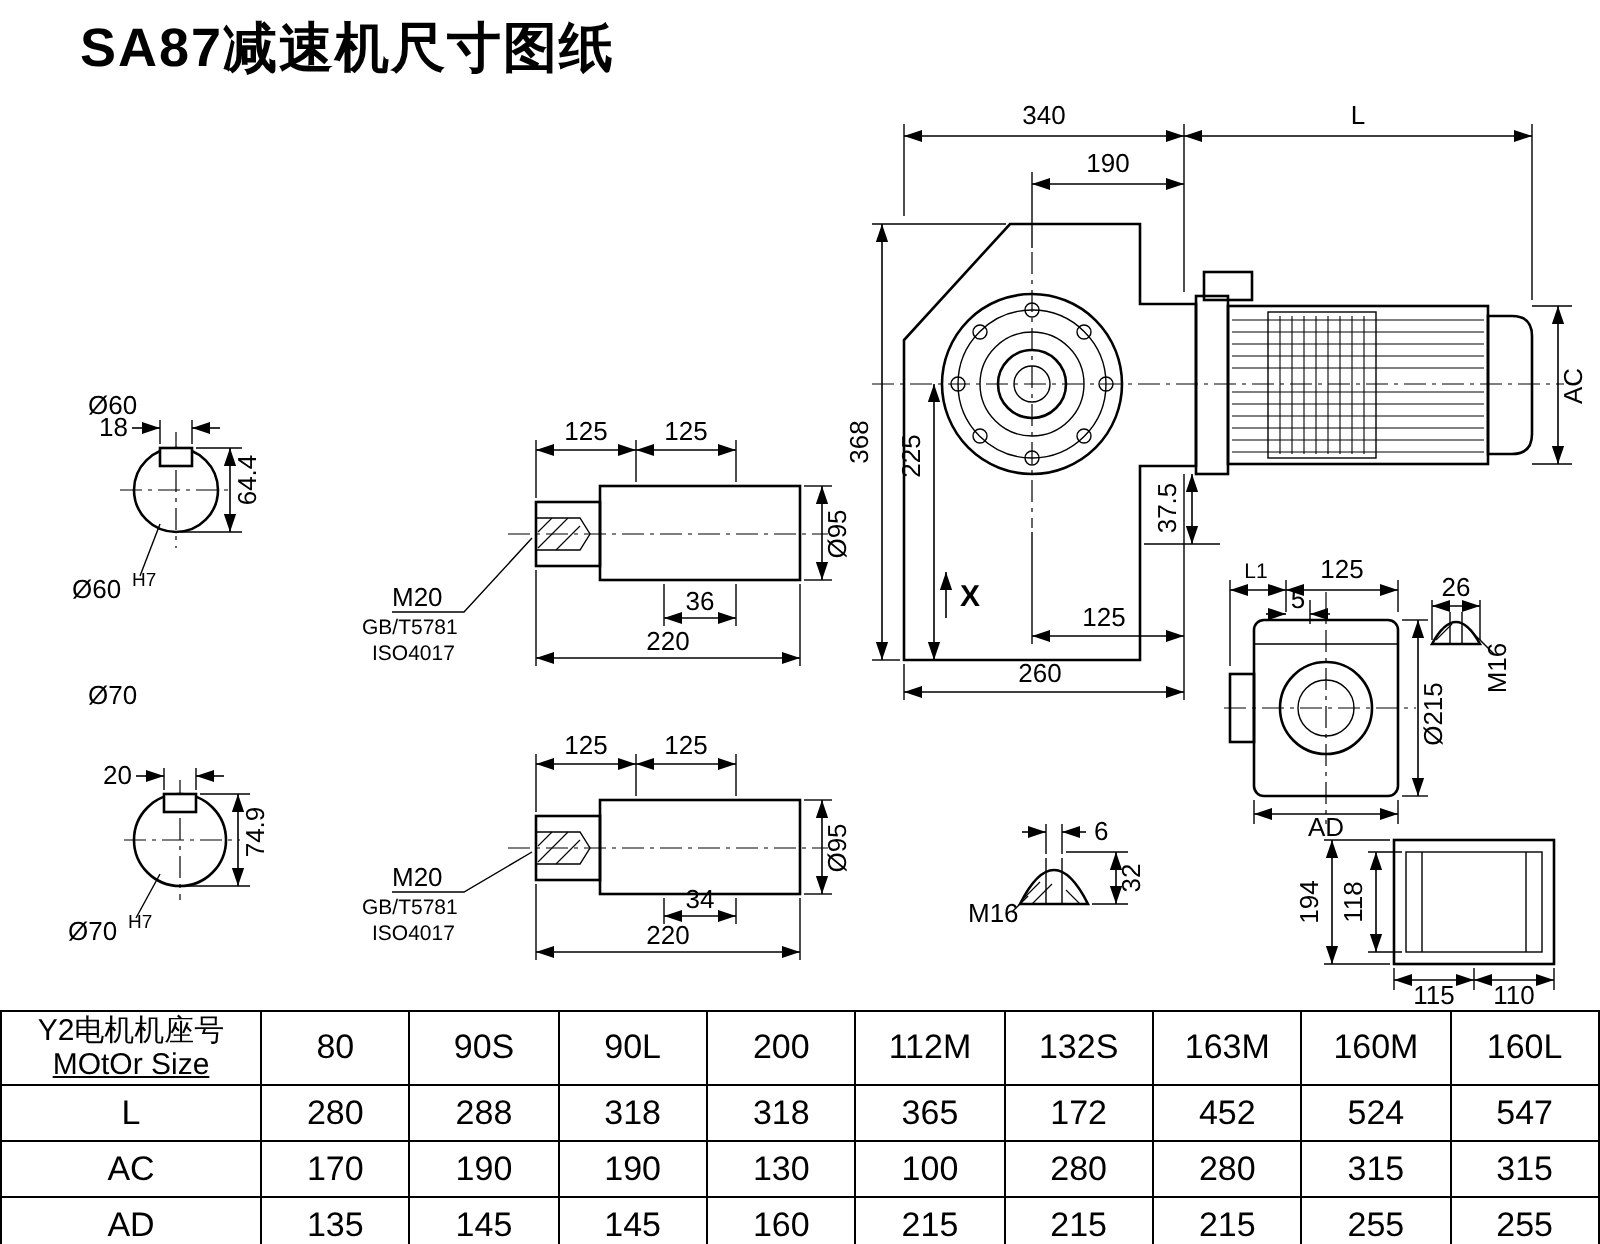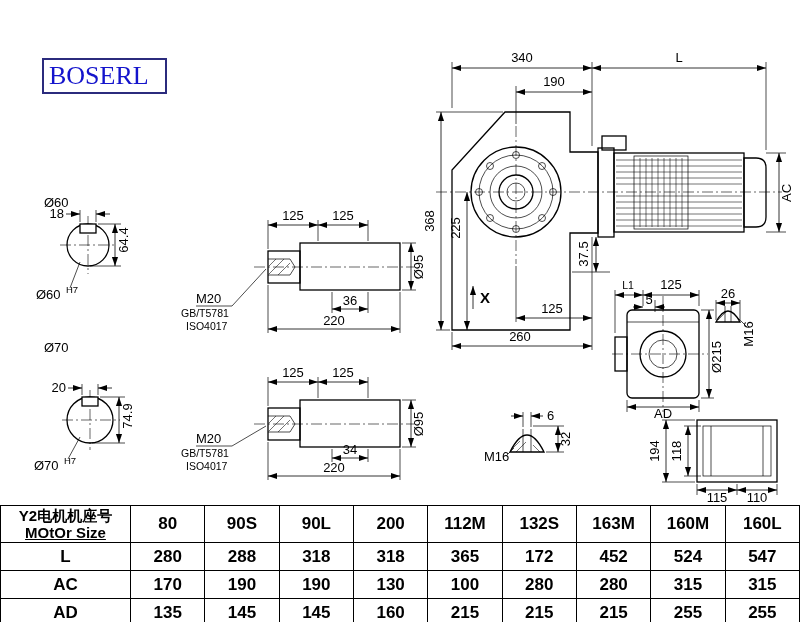--- a/index.html
+++ b/index.html
@@ -15,32 +15,32 @@
   .sup{font-size:9.5px;}
   .xb{font-size:15px;font-weight:bold;}
   .ol{fill:none;stroke:#000;stroke-width:1.3;}
   .tl{fill:none;stroke:#000;stroke-width:0.7;}
   .dim{fill:none;stroke:#000;stroke-width:0.8;}
   .cl{fill:none;stroke:#000;stroke-width:0.6;stroke-dasharray:11 3 2 3;}
   .ht{fill:none;stroke:#000;stroke-width:0.55;}
   .fw{fill:#fff;}
   table.dims{position:absolute;left:0;top:505px;width:800px;border-collapse:collapse;table-layout:fixed;}
   table.dims th,table.dims td{border:1px solid #000;text-align:center;vertical-align:middle;
-        font-weight:bold;font-size:17px;padding:0;}
+        font-weight:normal;font-size:17px;padding:0;}
   table.dims th{height:36px;}
   table.dims td{height:27px;}
   .hcell div{font-size:15px;line-height:17px;}
   .u{text-decoration:underline;}
 </style>
 </head>
 <body>
 
 <div class="page">
 
-  <div class="logo">BOSERL</div>
+  <div class="title">SA87减速机尺寸图纸</div>
 
   <svg class="drawing" width="800" height="505" viewBox="0 0 800 505">
     <defs>
       <marker id="arr" viewBox="0 0 10 10" refX="10" refY="5" markerWidth="9" markerHeight="9" markerUnits="userSpaceOnUse" orient="auto-start-reverse">
         <path d="M0,1.6 L10,5 L0,8.4 Z" fill="#000"></path>
       </marker>
     </defs>
 
     <g>
       <line class="cl" x1="436" y1="192" x2="782" y2="192"></line>

